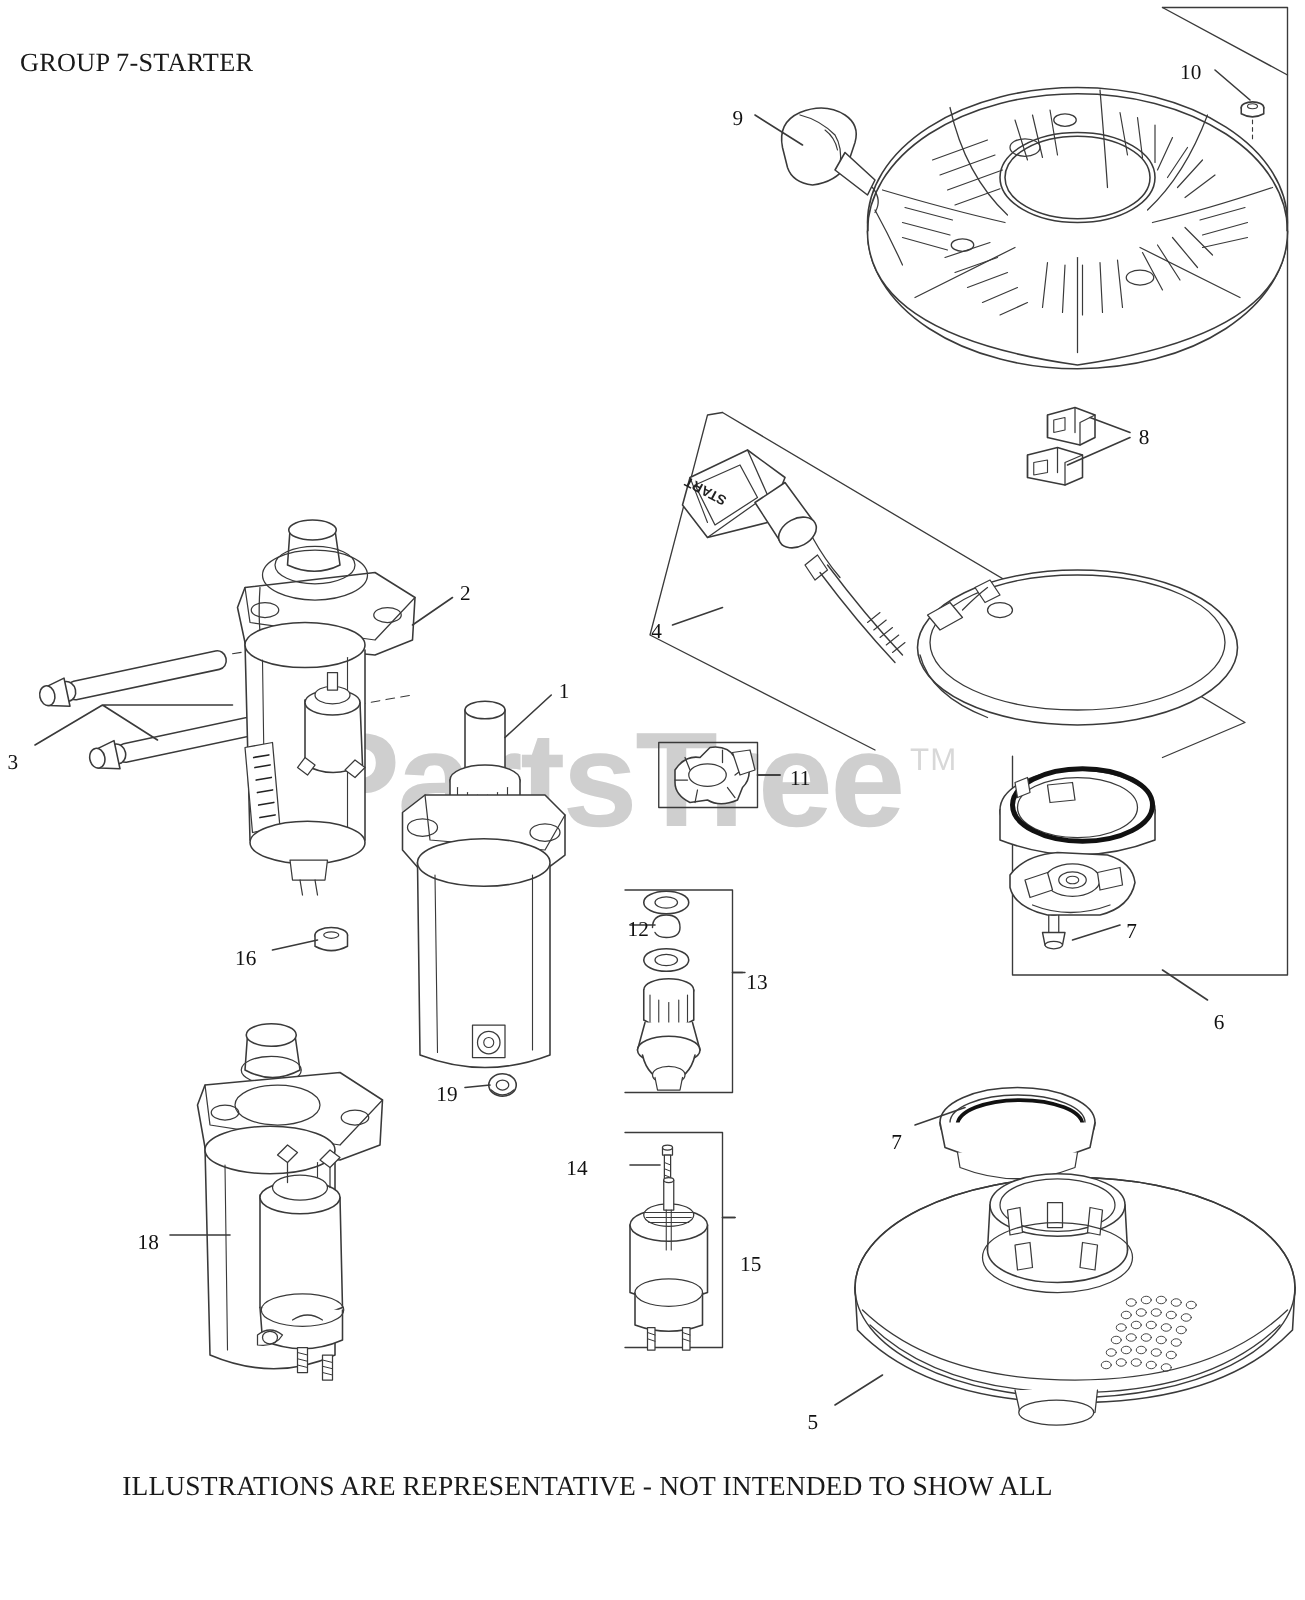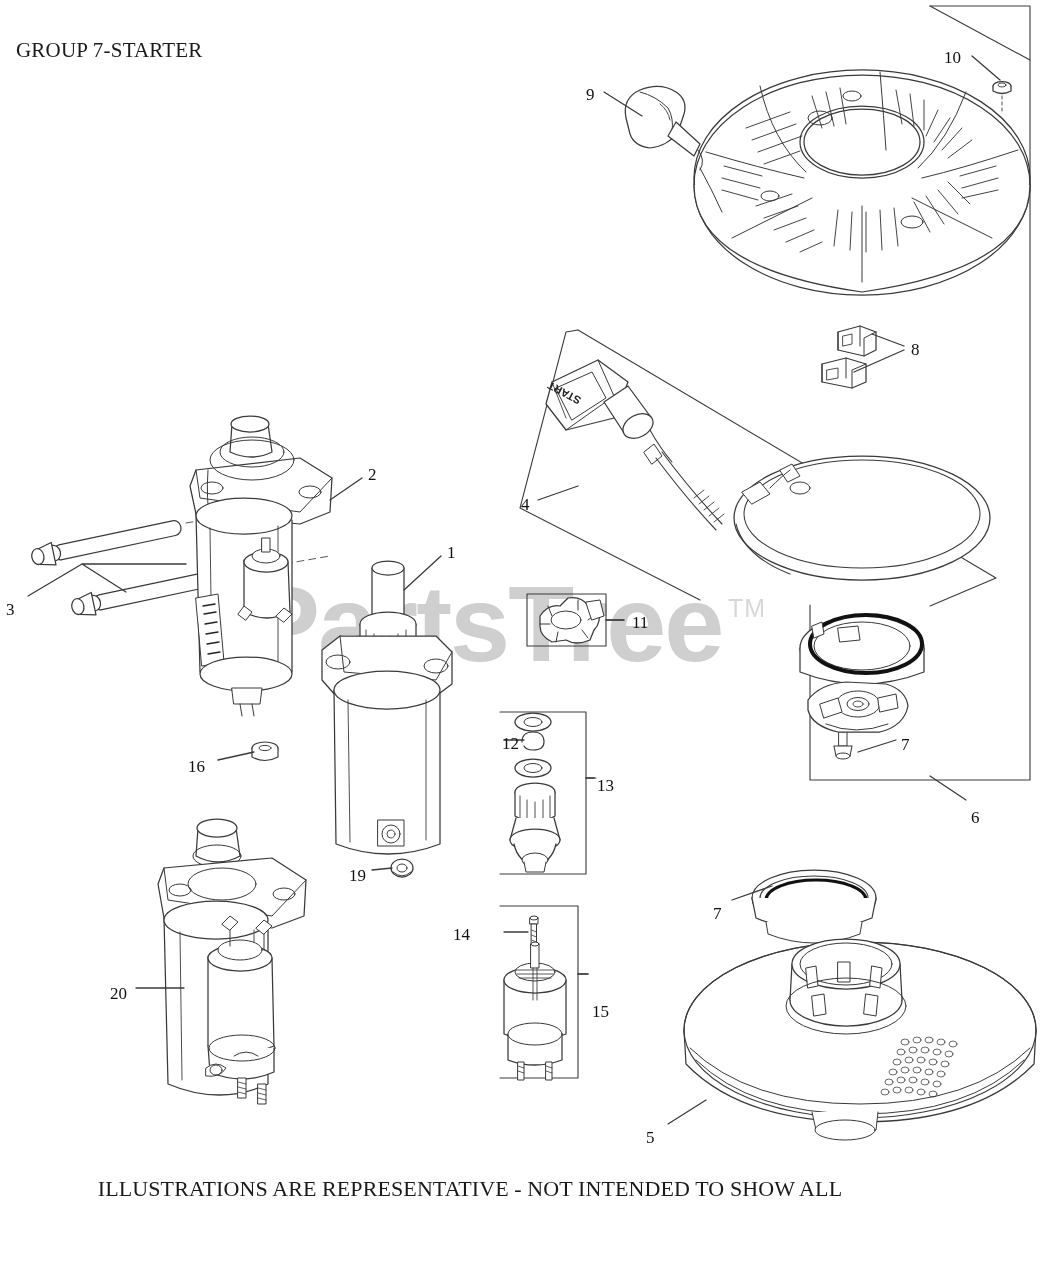--- a/index.html
+++ b/index.html
@@ -648,21 +648,21 @@
     <span class="callout" style="left:911px; top:340px;">8</span>
     <span class="callout" style="left:586px; top:85px;">9</span>
     <span class="callout" style="left:944px; top:48px;">10</span>
     <span class="callout" style="left:632px; top:613px;">11</span>
     <span class="callout" style="left:502px; top:734px;">12</span>
     <span class="callout" style="left:597px; top:776px;">13</span>
     <span class="callout" style="left:453px; top:925px;">14</span>
     <span class="callout" style="left:592px; top:1002px;">15</span>
     <span class="callout" style="left:901px; top:735px;">7</span>
     <span class="callout" style="left:188px; top:757px;">16</span>
-    <span class="callout" style="left:110px; top:984px;">20</span>
+    <span class="callout" style="left:110px; top:984px;">18</span>
     <span class="callout" style="left:349px; top:866px;">19</span>
   </div>
 
   <div id="footer">
     <span>ILLUSTRATIONS ARE REPRESENTATIVE - NOT INTENDED TO SHOW ALL</span>
   </div>
 
 </div>
 
 </body></html>

